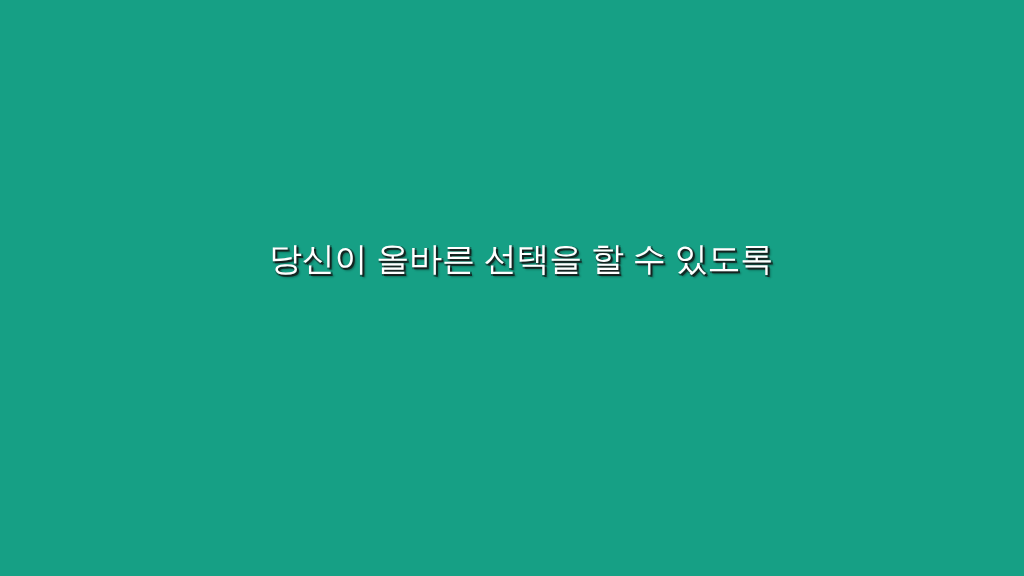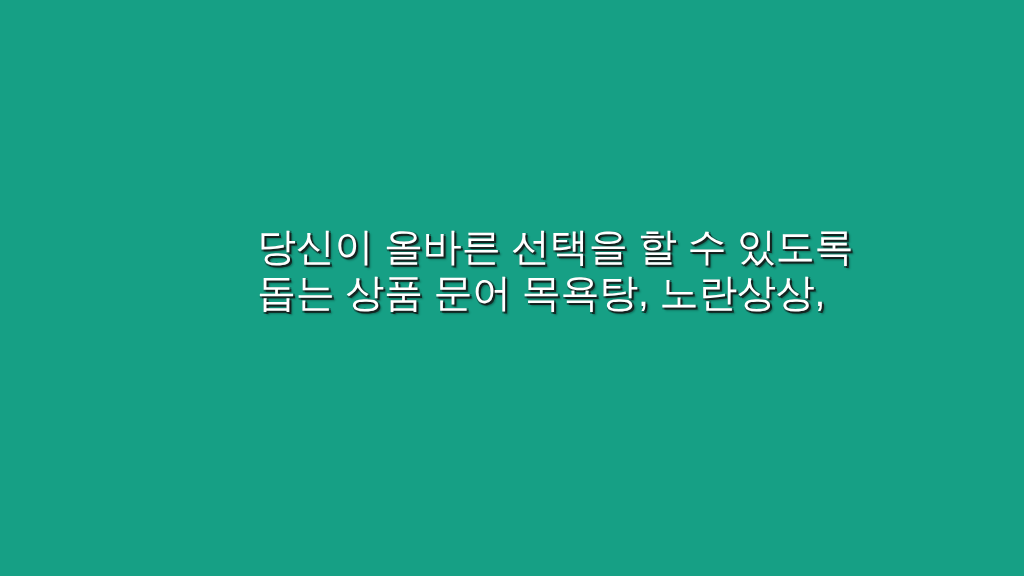--- a/index.html
+++ b/index.html
@@ -27,24 +27,24 @@
     position: absolute;
     left: 257px;
     top: 224px;
     width: 540px;
     margin: 0;
     padding: 0;
   }
 
   .headline-line {
     display: block;
-    margin: 0;
+    margin: 12px;
     padding: 0;
     font-family: "Liberation Sans", "DejaVu Sans", sans-serif;
-    font-size: 39px;
+    font-size: 33px;
     font-weight: 400;
     line-height: 46px;
     letter-spacing: -0.2px;
     color: #ffffff;
     white-space: pre;
     text-shadow:
        2px 2px 0 rgba(20, 20, 20, 0.78),
        2px 0   0 rgba(20, 20, 20, 0.40),
        0   2px 0 rgba(20, 20, 20, 0.40),
        3px 3px 2px rgba(0, 0, 0, 0.30);
@@ -52,18 +52,17 @@
 </style>
 </head>
 <body>
 
 <div class="banner">
 
   <div class="headline-block">
 
     <span class="headline-line">당신이 올바른 선택을 할 수 있도록</span>
 
-    <span class="headline-line">돕는 상품 문어 목욕탕, 노란상상,</span>
 
 
   </div>
 
 </div>
 
 </body></html>

